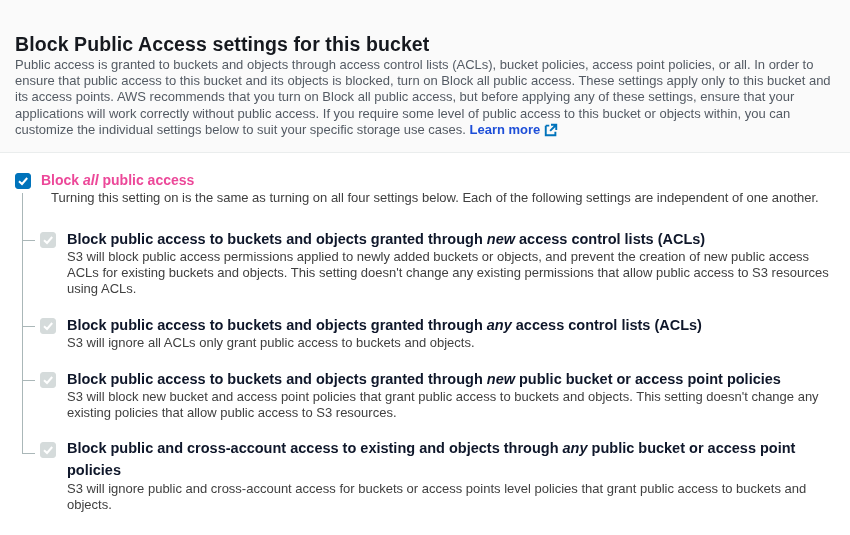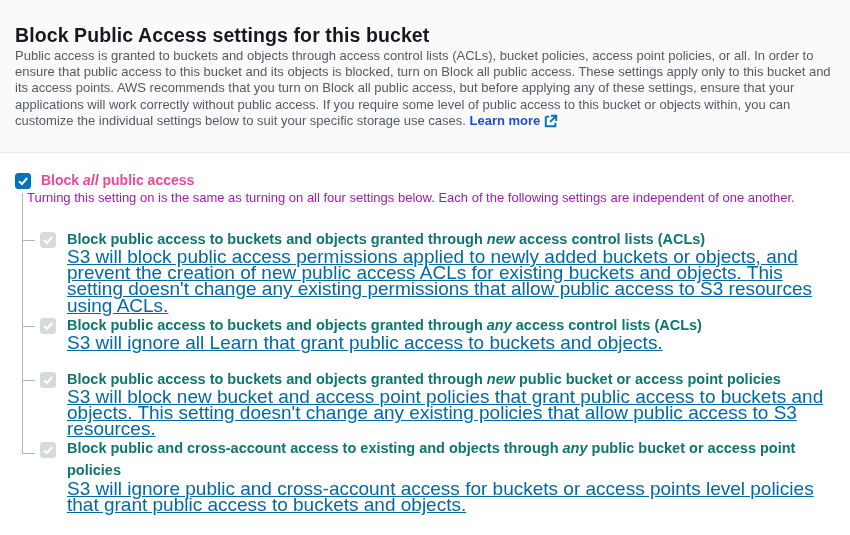--- a/index.html
+++ b/index.html
@@ -6,21 +6,21 @@
     html, body {
       width: 850px; height: 535px; overflow: hidden;
       background: #ffffff;
       font-family: "Liberation Sans", "DejaVu Sans", sans-serif;
       color: #16191f;
     }
     .header {
       position: absolute; left: 0; top: 0; width: 850px; height: 153px;
       background: #fafafa;
       border-bottom: 1px solid #eaeded;
-      padding: 23px 16px 0 15px;
+      padding: 32px 16px 0 15px;
     }
     .header h2 {
       font-size: 19.5px; font-weight: bold; color: #16191f;
       line-height: 24px; margin-bottom: 1px; letter-spacing: 0.1px;
     }
     .header p {
       font-size: 13px; line-height: 16.2px; color: #545b64;
       width: 822px;
     }
     .learn-more {
@@ -41,44 +41,43 @@
     }
     .cb.active { background: #0073bb; border: 1px solid #0073bb; }
     .cb.disabled { background: #d5dbdb; border: 1px solid #d5dbdb; }
     .cb svg { width: 12px; height: 12px; }
     .master .cb { left: 0; top: 2px; }
     .master-title {
       position: absolute; left: 26px; top: 0; white-space: nowrap;
       font-size: 14px; font-weight: bold; color: #ec4899; line-height: 18px;
     }
     .master-desc {
-      position: absolute; left: 12px; top: 19px; white-space: nowrap;
-      font-size: 13px; color: #a21caf; line-height: 16px;
+      position: absolute; left: 36px; top: 19px; white-space: nowrap;
+      font-size: 13px; color: #404040; line-height: 16px;
     }
     .tree-vline {
       position: absolute; left: 22px; top: 193px; width: 1px; height: 261px;
       background: #aab7b8;
     }
     .tree-hline {
       position: absolute; left: 22px; width: 13px; height: 1px; background: #aab7b8;
     }
     .sub {
       position: absolute; left: 40px;
     }
     .sub .cb { left: 0; top: 2px; }
     .sub-title {
       position: absolute; left: 27px; top: 0;
-      font-size: 14.5px; font-weight: bold; color: #0f766e; line-height: 21.5px;
+      font-size: 14.5px; font-weight: bold; color: #0f172a; line-height: 21.5px;
       width: 770px;
     }
     .sub-desc {
       position: absolute; left: 27px;
-      font-size: 19px; color: #0369a1; line-height: 16.2px;
+      font-size: 13px; color: #404040; line-height: 16.2px;
       width: 775px;
-      text-decoration: underline;
     }
     em { font-style: italic; }
   </style>
 </head>
 <body>
 
 <div class="header">
   <h2>Block Public Access settings for this bucket</h2>
   <p><span>Public access is granted to buckets and objects through access control lists (ACLs), bucket policies, access point policies, or all. In order to ensure that public access to this bucket and its objects is blocked, turn on Block all public access. These settings apply only to this bucket and its access points. AWS recommends that you turn on Block all public access, but before applying any of these settings, ensure that your applications will work correctly without public access. If you require some level of public access to this bucket or objects within, you can customize the individual settings below to suit your specific storage use cases.</span> <a class="learn-more" href="#"><span>Learn more</span><svg class="ext-icon" viewBox="0 0 16 16">
           <path d="M2 3 H6 M2 3 V14 H13 V10" stroke="#0073bb" stroke-width="2.2" fill="none"></path>
@@ -114,21 +113,21 @@
   <div class="sub-desc" style="top:20px">S3 will block public access permissions applied to newly added buckets or objects, and prevent the creation of new public access ACLs for existing buckets and objects. This setting doesn't change any existing permissions that allow public access to S3 resources using ACLs.</div>
 </div>
 
 <div class="sub" style="top:315px">
   <div class="cb disabled" style="top:3px">
     <svg viewBox="0 0 12 12">
         <path d="M2 6.3 L5 9 L10.2 3" stroke="#ffffff" stroke-width="2" fill="none"></path>
       </svg>
   </div>
   <div class="sub-title"><span>Block public access to buckets and objects granted through </span><em>any</em><span> access control lists (ACLs)</span></div>
-  <div class="sub-desc" style="top:20px">S3 will ignore all Learn that grant public access to buckets and objects.</div>
+  <div class="sub-desc" style="top:20px">S3 will ignore all ACLs only grant public access to buckets and objects.</div>
 </div>
 
 <div class="sub" style="top:369px">
   <div class="cb disabled" style="top:3px">
     <svg viewBox="0 0 12 12">
         <path d="M2 6.3 L5 9 L10.2 3" stroke="#ffffff" stroke-width="2" fill="none"></path>
       </svg>
   </div>
   <div class="sub-title"><span>Block public access to buckets and objects granted through </span><em>new</em><span> public bucket or access point policies</span></div>
   <div class="sub-desc" style="top:20px">S3 will block new bucket and access point policies that grant public access to buckets and objects. This setting doesn't change any existing policies that allow public access to S3 resources.</div>

